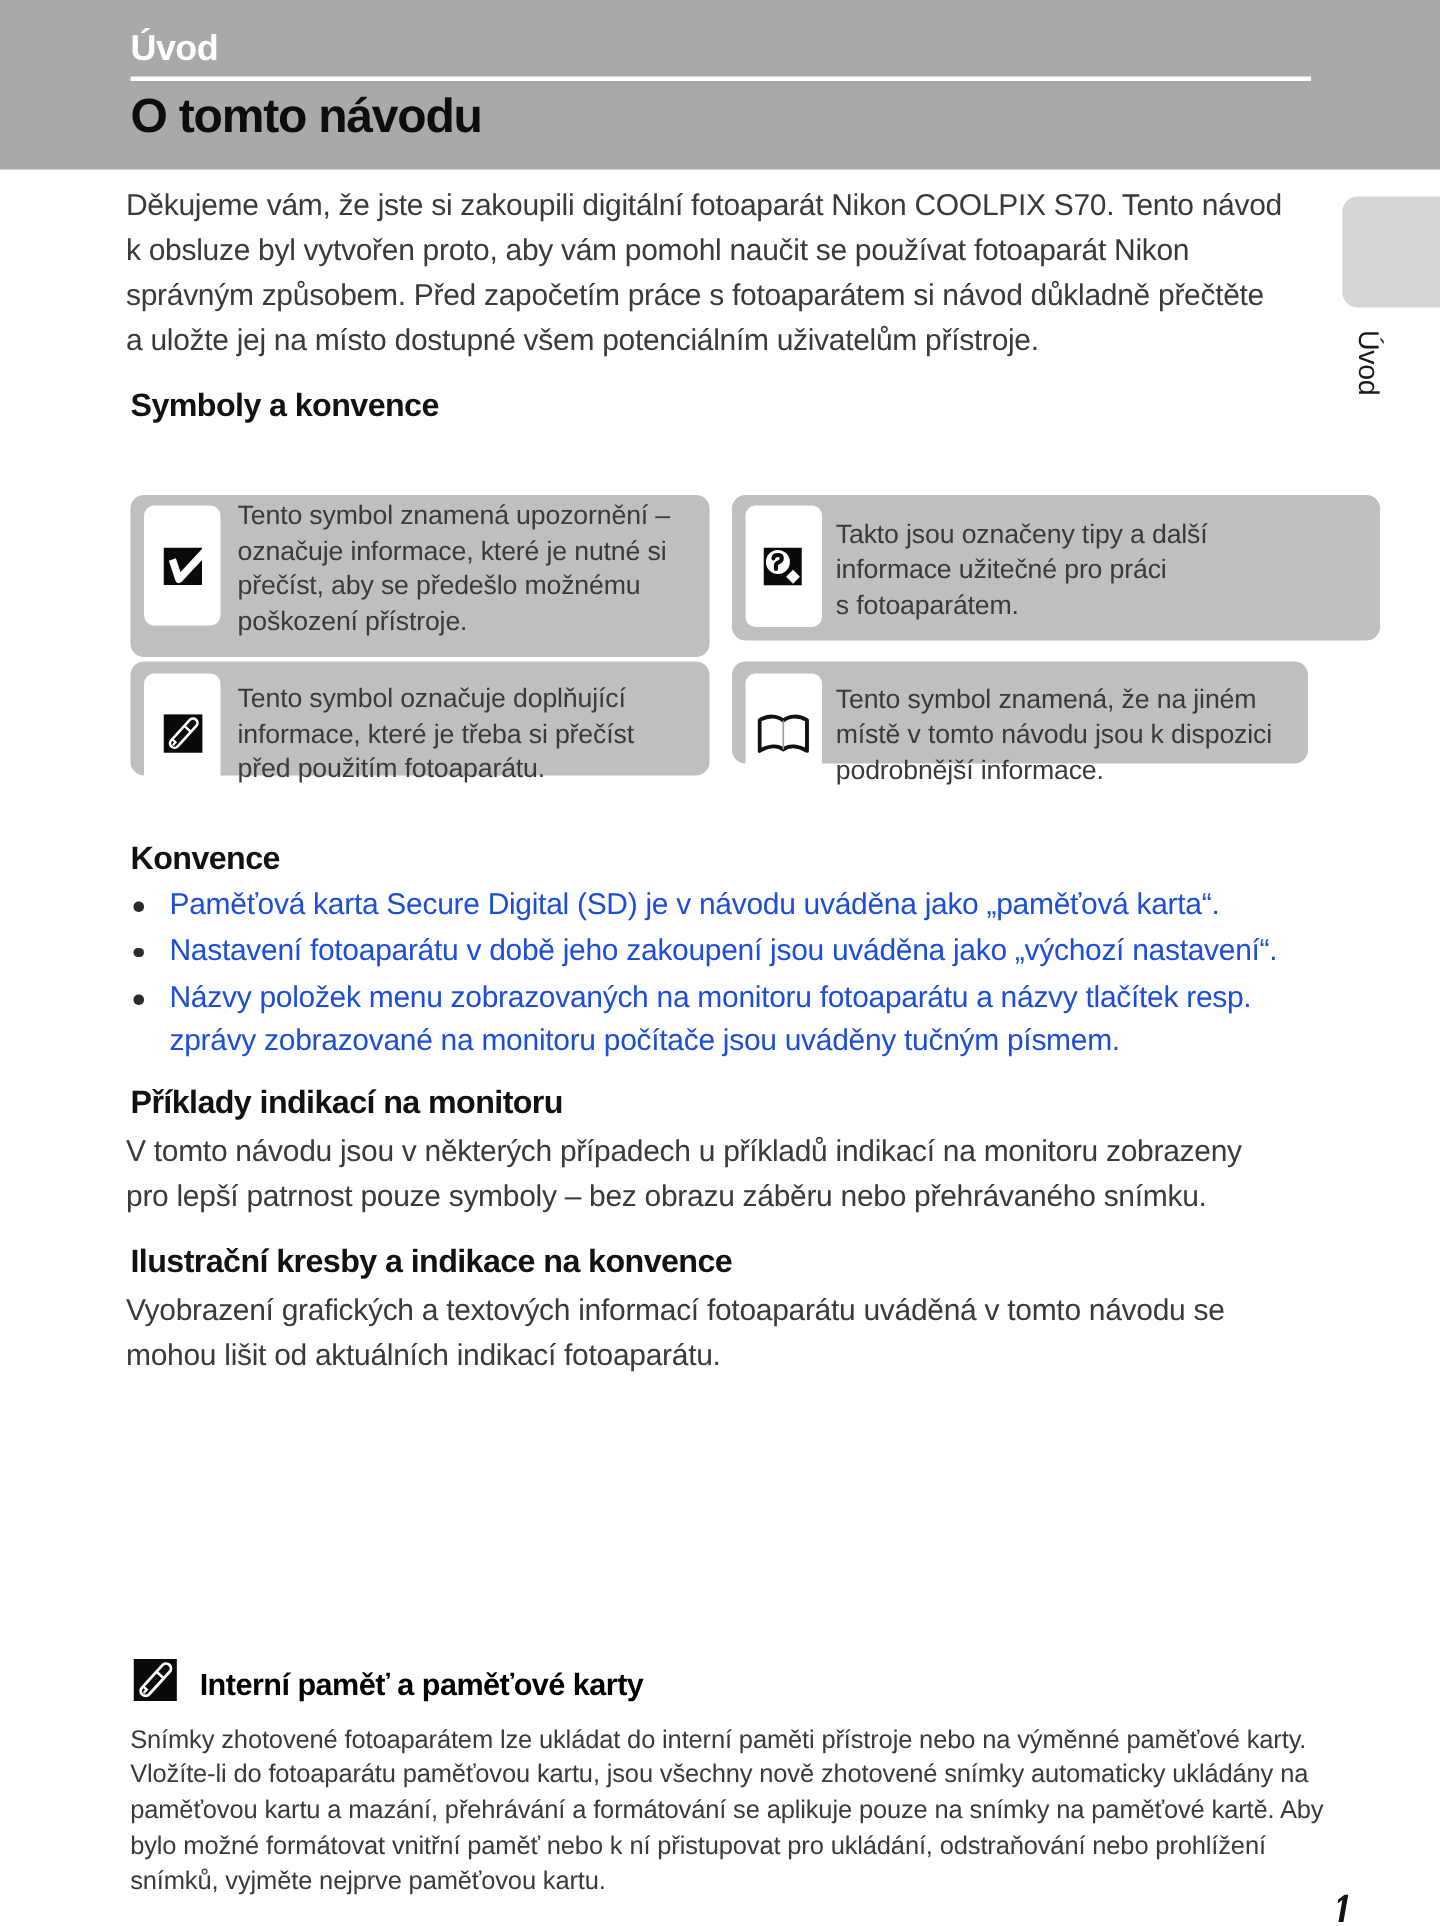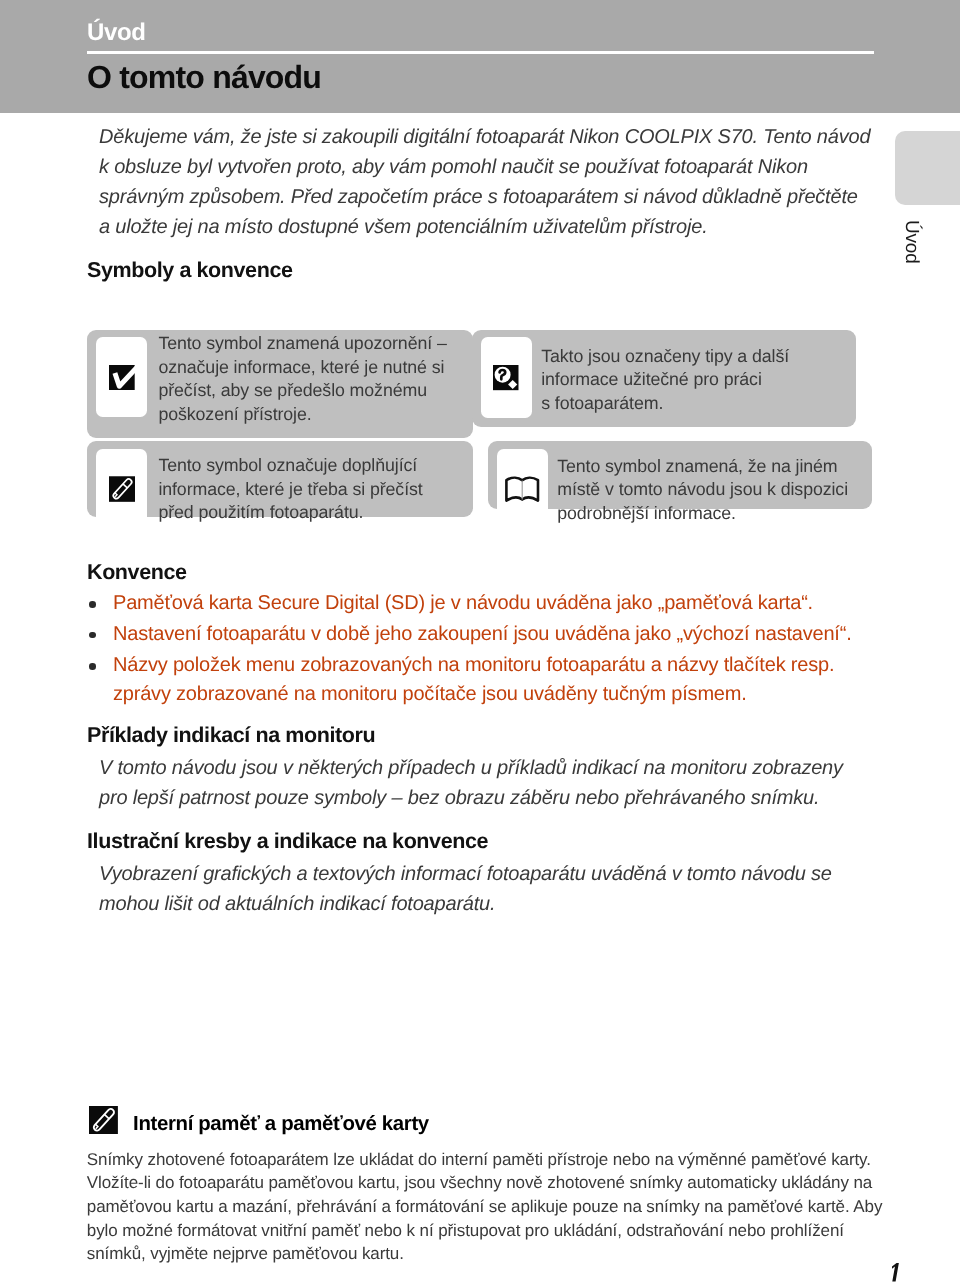--- a/index.html
+++ b/index.html
@@ -16,35 +16,35 @@
   .hdr-title{position:absolute;left:87px;top:61px;font-size:32px;font-weight:bold;
              color:#0d0d0d;letter-spacing:-0.8px;line-height:32px;}
 
   
   .tab{position:absolute;left:895px;top:131px;width:75px;height:74px;background:#d5d5d5;
        border-radius:10px 0 0 10px;}
   .tab-label{position:absolute;left:921.5px;top:220px;font-size:19px;color:#1b1b1b;
              letter-spacing:-0.2px;transform:rotate(90deg);transform-origin:0 0;white-space:nowrap;}
 
   
-  .col{position:absolute;left:99px;width:800px;font-style:italic;}
+  .col{position:absolute;left:84px;width:800px;}
   p.t{margin:0;font-size:20px;line-height:29.9px;letter-spacing:-0.2px;color:#3a3a3a;
       white-space:nowrap;}
   .sub{position:absolute;margin:0;font-size:21.5px;line-height:29.9px;letter-spacing:-0.4px;
        color:#121212;font-weight:bold;white-space:nowrap;}
 
   
   .ibox{position:absolute;background:#bfbfbf;border-radius:9px;}
   .iwhite{position:absolute;background:#ffffff;border-radius:6.7px;}
   .itxt{position:absolute;font-size:17.8px;line-height:23.5px;letter-spacing:-0.1px;
         color:#3a3a3a;white-space:nowrap;}
 
   
   .bul{position:absolute;font-size:20px;line-height:28.5px;letter-spacing:-0.2px;
-       color:#c2410c;white-space:nowrap;}
+       color:#1d4ed8;white-space:nowrap;}
   .bdot{position:absolute;width:6.6px;height:6.6px;border-radius:50%;background:#2a2a2a;}
 
   
   .nhead{position:absolute;font-size:20.4px;font-weight:bold;letter-spacing:-0.35px;
          color:#000000;white-space:nowrap;}
   .ntxt{position:absolute;font-size:17px;line-height:23.7px;letter-spacing:-0.1px;
         color:#3a3a3a;white-space:nowrap;}
   .pageno{position:absolute;width:9px;height:19px;}
 
   .gicon{position:absolute;display:block;}
@@ -82,21 +82,21 @@
       </svg>
     </div>
     <div class="itxt" style="left:71.4px;top:2.3px">
       <div>Tento symbol znamená upozornění –</div>
       <div>označuje informace, které je nutné si</div>
       <div>přečíst, aby se předešlo možnému</div>
       <div>poškození přístroje.</div>
     </div>
   </div>
 
-  <div class="ibox" style="left:472px;top:330px;width:384px;height:97px">
+  <div class="ibox" style="left:488px;top:330px;width:432px;height:97px">
     <div class="iwhite" style="left:8.9px;top:7.1px;width:51.6px;height:81px">
       <svg class="gicon" width="25.5" height="25.2" viewBox="0 0 25.5 25.2" style="left:12.4px;top:28.3px">
         <rect x="0" y="0" width="25.5" height="25.2" fill="#0a0a0a"></rect>
         <circle cx="9.6" cy="9.7" r="8.0" fill="#ffffff"></circle>
         <path d="M19.7 14.9 L24.3 19.5 L19.7 24.1 L15.1 19.5 Z" fill="#ffffff"></path>
         <g fill="none" stroke="#0a0a0a" stroke-width="2.7" stroke-linecap="round" stroke-linejoin="round">
           <path d="M6.6 7.3 Q6.8 5.0 9.5 5.0 Q12.2 5.0 12.2 7.2 Q12.2 9.1 10.0 9.9 Q8.3 10.5 8.3 12.0 L8.3 14.3"></path>
         </g>
       </svg>
     </div>

